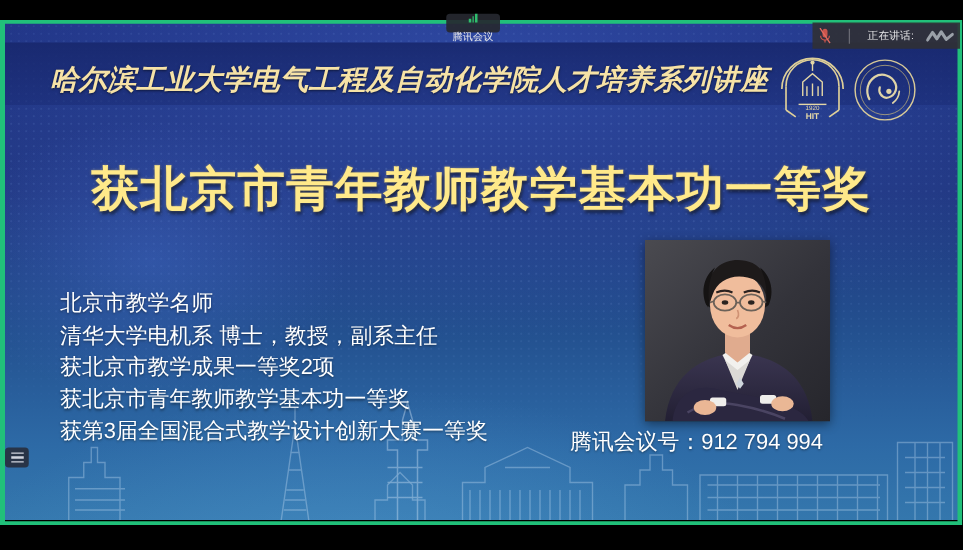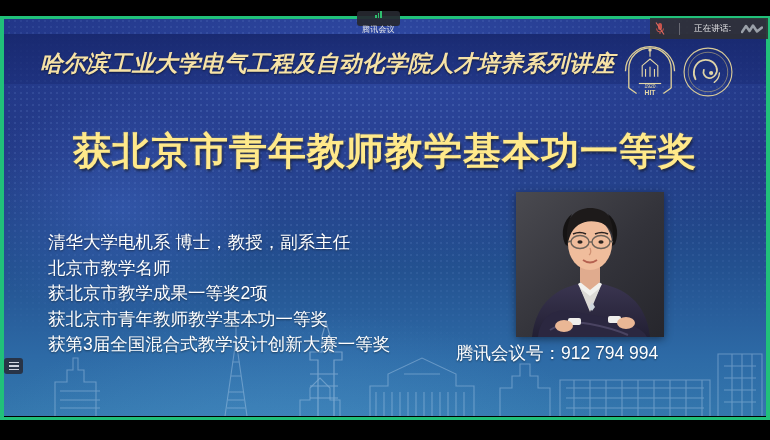--- a/index.html
+++ b/index.html
@@ -332,22 +332,22 @@
       <circle cx="50" cy="50" r="38" fill="none" stroke="#c9b87c" stroke-width="1.2"></circle>
       <path d="M26 64 a26 26 0 0 1 8 -34 a22 22 0 0 1 32 10 a16 16 0 0 1 -14 22 a12 12 0 0 1 -10 -16" fill="none" stroke="#f0e2ab" stroke-width="3.4" stroke-linecap="round"></path>
       <path d="M62 70 a24 24 0 0 0 10 -18" fill="none" stroke="#f0e2ab" stroke-width="2.6" stroke-linecap="round"></path>
       <circle cx="56" cy="52" r="4" fill="#f0e2ab"></circle>
     </svg>
 
     <div class="main-title">获北京市青年教师教学基本功一等奖</div>
 
 
     <ul class="bio-list">
+      <li>北京市教学名师</li>
       <li>清华大学电机系 博士，教授，副系主任</li>
-      <li>北京市教学名师</li>
       <li>获北京市教学成果一等奖2项</li>
       <li>获北京市青年教师教学基本功一等奖</li>
       <li>获第3届全国混合式教学设计创新大赛一等奖</li>
     </ul>
 
     <div class="portrait">
       <svg viewBox="0 0 148 145" width="148" height="145">
         <defs>
           <linearGradient id="pbg" x1="0" y1="0" x2="1" y2="1">
             <stop offset="0%" stop-color="#4a4a50"></stop>

